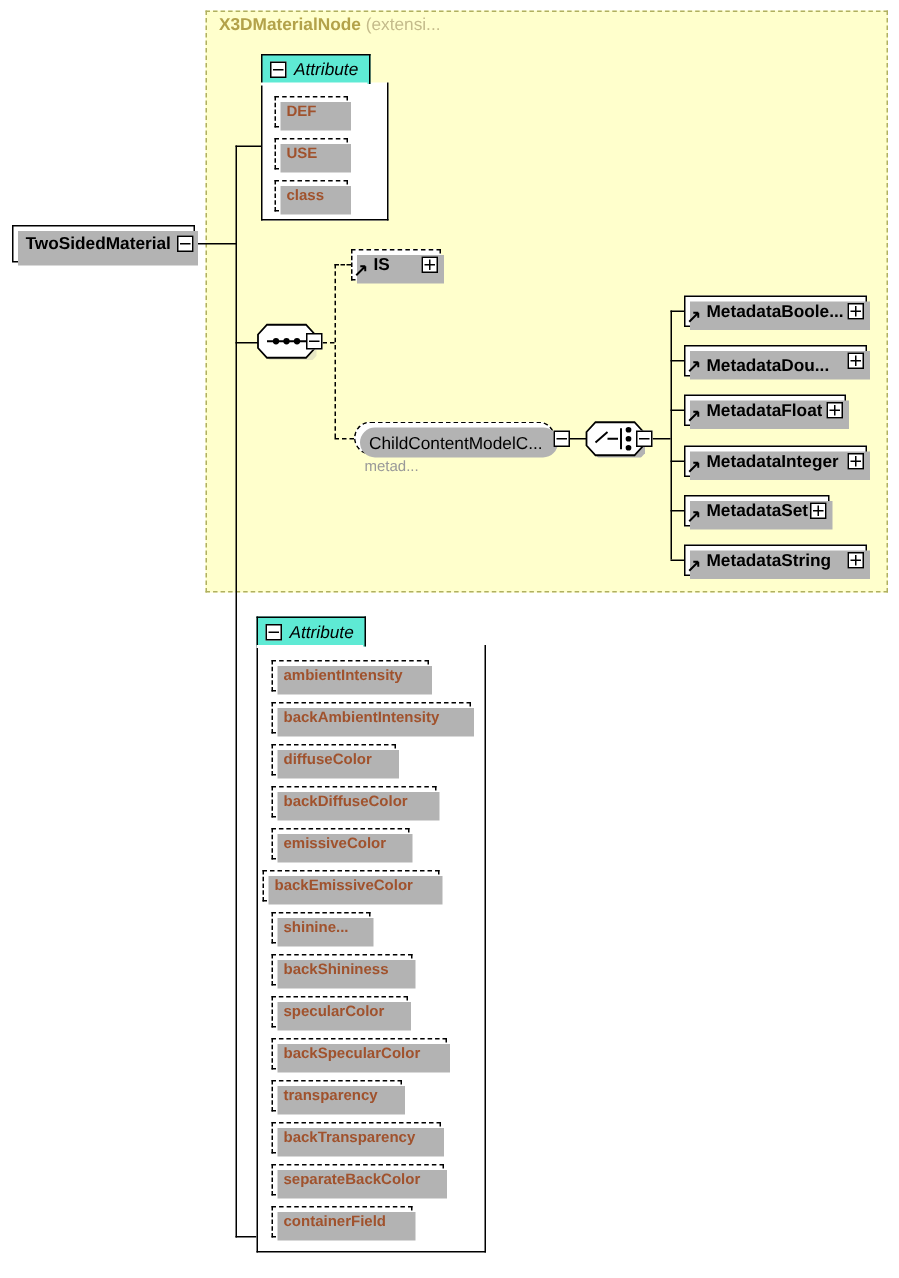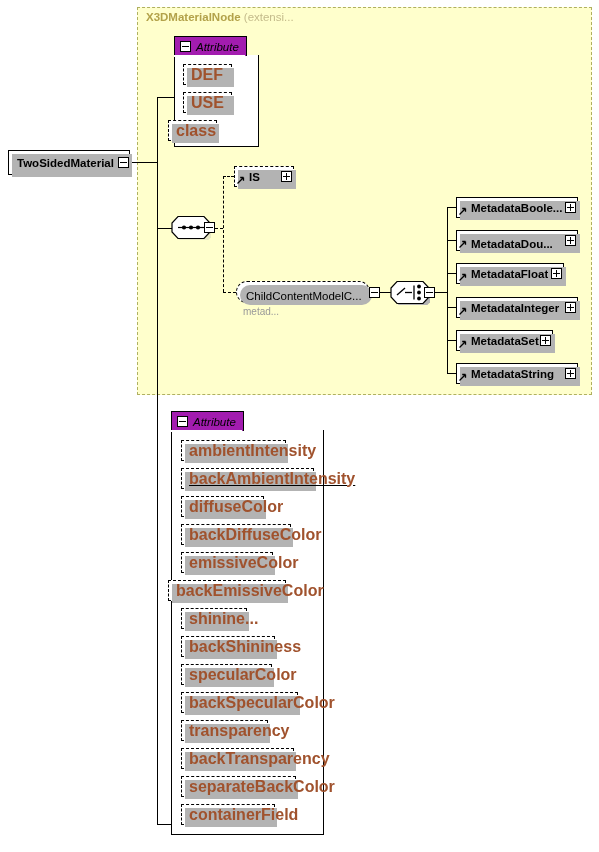--- a/index.html
+++ b/index.html
@@ -127,21 +127,21 @@
     left: 0; right: 0; bottom: 0;
     top: 19px;
     background: #ffffff;
     border: 1px solid #000;
     border-top: none;
   }
   .attr-group .ag-tab {
     position: absolute;
     left: 0; top: 0;
     height: 20px;
-    background: #a21caf;
+    background: #5eead4;
     border: 1px solid #000;
     border-bottom: none;
     display: flex;
     align-items: center;
     padding: 0 7px 0 5px;
     z-index: 2;
   }
   .attr-group .ag-tab .tabminus {
     position: relative;
     width: 11px; height: 11px;
@@ -182,21 +182,21 @@
     padding: 0 7px;
     z-index: 5;
   }
   .attrbox .shadow {
     position: absolute;
     left: 3px; top: 3px; right: -3px; bottom: -3px;
     background: #b3b3b3;
     z-index: -1;
   }
   .attrbox span {
-    font-size: 16px;
+    font-size: 10px;
     font-weight: bold;
     color: #a0522d;
     white-space: nowrap;
   }
 
   
   .compositor {
     position: absolute;
     width: 40px; height: 25px;
     z-index: 5;
@@ -276,21 +276,21 @@
   </div>
 
   <div class="attrbox" style="left:183px; top:64px; width:49px;">
     <div class="shadow"></div>
     <span>DEF</span>
   </div>
   <div class="attrbox" style="left:183px; top:92px; width:49px;">
     <div class="shadow"></div>
     <span>USE</span>
   </div>
-  <div class="attrbox" style="left:168px; top:120px; width:49px;">
+  <div class="attrbox" style="left:183px; top:120px; width:49px;">
     <div class="shadow"></div>
     <span>class</span>
   </div>
 
   <div class="compositor" style="left:171px; top:215px;">
     <svg class="oct" viewBox="0 0 40 25">
       <polygon points="7,1.5 33,1.5 39,8 39,17 33,23.5 7,23.5 1,17 1,8" fill="#ffffff" stroke="#000000" stroke-width="1.2" transform="translate(3,3)" opacity="0.3" style="fill:#b3b3b3;stroke:none"></polygon>
       <polygon points="7,1.5 33,1.5 39,8 39,17 33,23.5 7,23.5 1,17 1,8" fill="#ffffff" stroke="#000000" stroke-width="1.2"></polygon>
       <line x1="7" y1="12.5" x2="33" y2="12.5" stroke="#000000" stroke-width="1.2"></line>
       <circle cx="13" cy="12.5" r="2.1" fill="#000000"></circle>
@@ -407,37 +407,37 @@
       <div class="tabminus"></div>
       <div class="tablabel">Attribute</div>
     </div>
     <div class="ag-tabfill" style="width:71px;"></div>
   </div>
 
   <div class="attrbox" style="left:181px; top:440px; width:105px;">
     <div class="shadow"></div>
     <span>ambientIntensity</span>
   </div>
-  <div class="attrbox" style="left:181px; top:468px; width:133px;text-decoration:underline;">
+  <div class="attrbox" style="left:181px; top:468px; width:133px;">
     <div class="shadow"></div>
     <span>backAmbientIntensity</span>
   </div>
   <div class="attrbox" style="left:181px; top:496px; width:83px;">
     <div class="shadow"></div>
     <span>diffuseColor</span>
   </div>
   <div class="attrbox" style="left:181px; top:524px; width:110px;">
     <div class="shadow"></div>
     <span>backDiffuseColor</span>
   </div>
   <div class="attrbox" style="left:181px; top:552px; width:92px;">
     <div class="shadow"></div>
     <span>emissiveColor</span>
   </div>
-  <div class="attrbox" style="left:168px; top:580px; width:118px;">
+  <div class="attrbox" style="left:175px; top:580px; width:118px;">
     <div class="shadow"></div>
     <span>backEmissiveColor</span>
   </div>
   <div class="attrbox" style="left:181px; top:608px; width:66px;">
     <div class="shadow"></div>
     <span>shinine...</span>
   </div>
   <div class="attrbox" style="left:181px; top:636px; width:94px;">
     <div class="shadow"></div>
     <span>backShininess</span>

